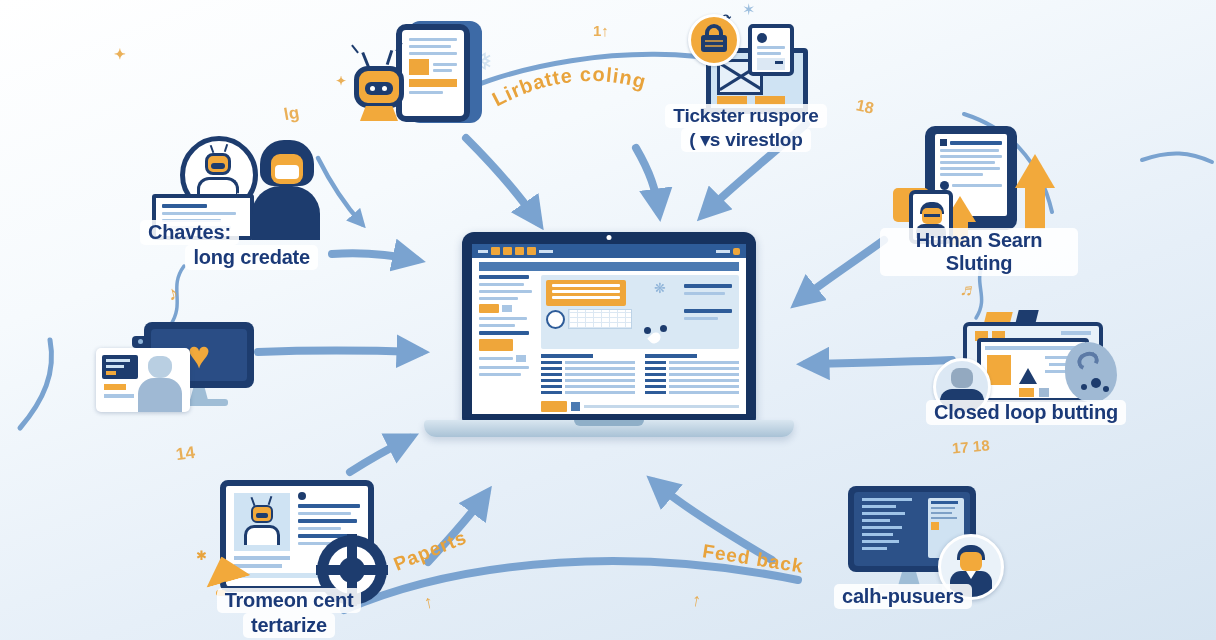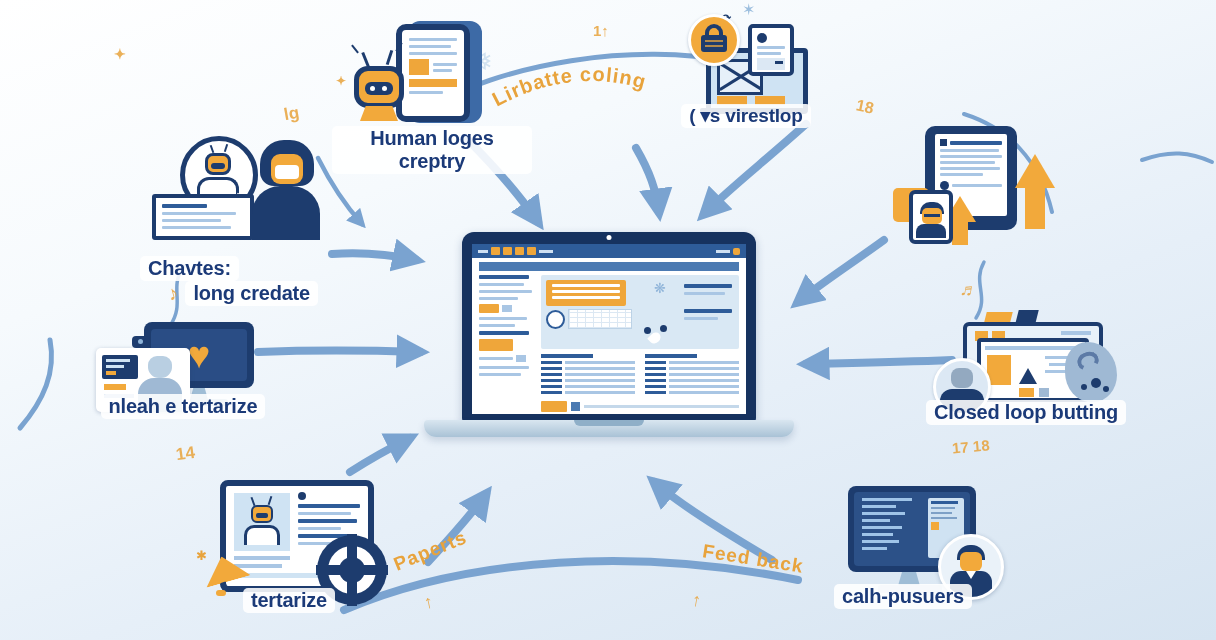--- a/index.html
+++ b/index.html
@@ -7,21 +7,21 @@
     background:linear-gradient(160deg,#ffffff 0%,#f6fafd 30%,#e6eff8 62%,#d6e4f1 100%);}
   .a{position:absolute;}
   .arrows{position:absolute;left:0;top:0;z-index:1;}
   .deco{position:absolute;font-weight:700;color:#e8a33c;opacity:.85;z-index:1;}
   .deco.blue{color:#9cc0e0;opacity:.42;font-weight:400;}
   .ctext{position:absolute;color:#e8a33c;font-weight:700;font-size:19px;letter-spacing:1px;z-index:1;}
   
   .lbl{position:absolute;z-index:3;display:flex;flex-direction:column;align-items:center;
        font-weight:800;font-size:20px;line-height:1.15;color:#1b3a78;text-align:center;letter-spacing:-.2px;}
   .lbl span{background:rgba(255,255,255,.88);padding:1px 8px;border-radius:5px;display:inline-block;}
-  .lbl.stagger span:nth-child(1){align-self:flex-start;margin-top:36px;}
+  .lbl.stagger span:nth-child(1){align-self:flex-start;}
   .lbl.stagger span:nth-child(2){align-self:flex-end;}
   
   .ic{position:absolute;z-index:2;}
   .ln{height:3px;border-radius:1px;background:#a9c6e4;}
   .ln.navy{background:#2e5c99;height:4px;}
   
   .laptop{position:absolute;left:462px;top:232px;width:294px;height:190px;z-index:2;}
   .lap-screen{position:absolute;inset:0;background:#16325f;border-radius:12px 12px 4px 4px;box-shadow:0 3px 8px rgba(30,60,110,.25);}
   .cam{position:absolute;top:3px;left:50%;transform:translateX(-50%);width:5px;height:5px;background:#fff;border-radius:50%;}
   .scr{position:absolute;left:10px;right:10px;top:12px;bottom:8px;background:#fff;overflow:hidden;display:flex;flex-direction:column;}
@@ -496,36 +496,37 @@
     <div class="a" style="left:60px;top:86px;width:22px;height:14px;background:#9fbdd6;clip-path:polygon(18% 0,82% 0,100% 100%,0 100%);"></div>
     <div class="a" style="left:40px;top:99px;width:64px;height:8px;background:#b9cfe0;border-radius:3px;"></div>
     <div class="a" style="left:100px;top:48px;width:60px;height:60px;background:#eaf2f9;border:3px solid #fff;border-radius:50%;overflow:hidden;box-shadow:0 1px 4px rgba(40,70,110,.3);">
       <div class="a" style="left:16px;top:8px;width:28px;height:15px;background:#1d3c6e;border-radius:13px 13px 0 0;"></div>
       <div class="a" style="left:19px;top:15px;width:22px;height:19px;background:#f2a93b;border-radius:6px;"></div>
       <div class="a" style="left:9px;top:34px;width:42px;height:26px;background:#1d3c6e;border-radius:11px 11px 0 0;"></div>
       <div class="a" style="left:25px;top:34px;width:0;height:0;border-left:5px solid transparent;border-right:5px solid transparent;border-top:8px solid #fff;"></div>
     </div>
   </div>
 
-  <div class="lbl" style="left:332px;top:126px;width:200px;">
-    <span>Human loges creptry</span>
-  </div>
   <div class="lbl" style="left:660px;top:104px;width:172px;font-size:19px;">
+    <span>Tickster ruspore</span>
     <span>( ▾s virestlop</span>
   </div>
   <div class="lbl stagger" style="left:140px;top:220px;width:178px;">
     <span>Chavtes:</span>
     <span>long credate</span>
   </div>
+  <div class="lbl" style="left:880px;top:228px;width:198px;">
+    <span>Human Searn Sluting</span>
+  </div>
   <div class="lbl" style="left:80px;top:394px;width:206px;">
-    <span>nleah e tertarize</span>
   </div>
   <div class="lbl" style="left:922px;top:400px;width:208px;">
     <span>Closed loop butting</span>
   </div>
   <div class="lbl" style="left:210px;top:588px;width:158px;">
+    <span>Tromeon cent</span>
     <span>tertarize</span>
   </div>
   <div class="lbl" style="left:792px;top:584px;width:222px;">
     <span>calh-pusuers</span>
   </div>
 
 </div>
 
 </body></html>

